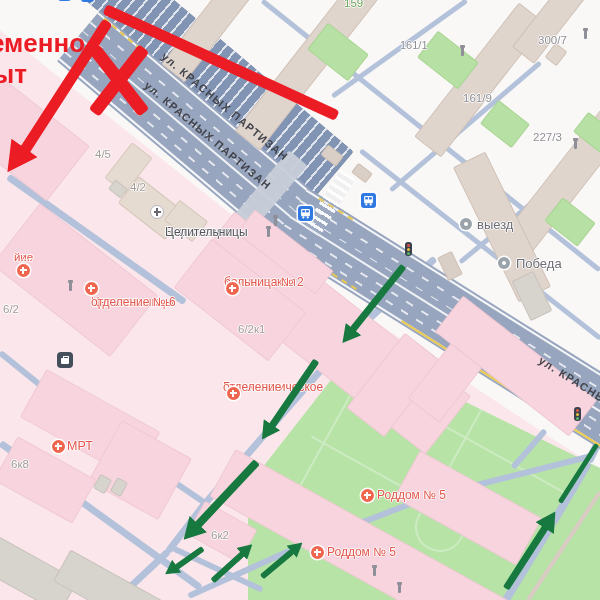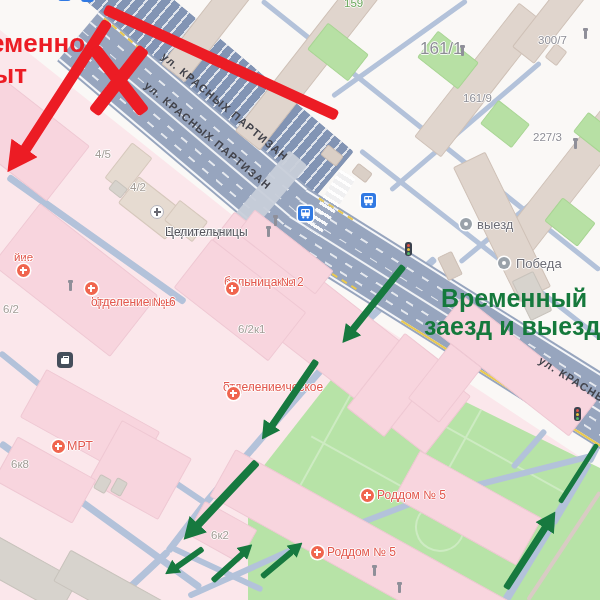--- a/index.html
+++ b/index.html
@@ -164,21 +164,21 @@
       <div class="grayb" style="left: 96px; top: 476px; width: 13px; height: 16px; transform: rotate(29deg);"></div>
       <div class="grayb" style="left: 113px; top: 479px; width: 12px; height: 16px; transform: rotate(29deg);"></div>
       <div class="grayb" style="left: -20px; top: 555px; width: 95px; height: 38px; transform: rotate(29deg);"></div>
       <div class="grayb" style="left: 55px; top: 574px; width: 110px; height: 36px; transform: rotate(29deg);"></div>
     </div>
   <div id="labels">
       <div class="streetlbl" style="left: 167px; top: 50px; transform: rotate(40deg);">ул. КРАСНЫХ ПАРТИЗАН</div>
       <div class="streetlbl" style="left: 150px; top: 79px; transform: rotate(40deg);">ул. КРАСНЫХ ПАРТИЗАН</div>
       <div class="streetlbl" style="left: 543px; top: 354px; transform: rotate(32deg);">ул. КРАСНЫХ ПАРТИЗАН</div>
       <div class="lbl" style="left: 344px; top: -3px; font-size: 11.5px; color: rgb(105, 166, 90);">159</div>
-      <div class="lbl" style="left: 420px; top: 39px; font-size: 17px; color: rgb(141, 141, 149);">161/1</div>
+      <div class="lbl" style="left: 400px; top: 39px; font-size: 11px; color: rgb(141, 141, 149);">161/1</div>
       <div class="lbl" style="left: 463px; top: 92px; font-size: 11.5px; color: rgb(141, 141, 149);">161/9</div>
       <div class="lbl" style="left: 538px; top: 34px; font-size: 11.5px; color: rgb(141, 141, 149);">300/7</div>
       <div class="lbl" style="left: 533px; top: 131px; font-size: 11.5px; color: rgb(141, 141, 149);">227/3</div>
       <div class="lbl" style="left: 95px; top: 148px; font-size: 11.5px; color: rgb(162, 156, 150);">4/5</div>
       <div class="lbl" style="left: 130px; top: 181px; font-size: 11.5px; color: rgb(162, 156, 150);">4/2</div>
       <div class="lbl" style="left: 3px; top: 303px; font-size: 11.5px; color: rgb(162, 156, 150);">6/2</div>
       <div class="lbl" style="left: 238px; top: 323px; font-size: 11.5px; color: rgb(162, 156, 150);">6/2к1</div>
       <div class="lbl" style="left: 11px; top: 458px; font-size: 11.5px; color: rgb(162, 156, 150);">6к8</div>
       <div class="lbl" style="left: 211px; top: 529px; font-size: 11.5px; color: rgb(162, 156, 150);">6к2</div>
       <div class="lbl" style="left: 165px; top: 226px; font-size: 12px; color: rgb(84, 84, 92); line-height: 13px; font-weight: 500; text-align: center; transform: translateX(-50%);">
@@ -289,15 +289,13 @@
     </div>
 
   <div class="redline" style="left:93px;top:57px;width:256px;height:11px;transform:rotate(24.7deg);"></div>
   <div class="redline" style="left:-17px;top:84px;width:162px;height:11px;transform:rotate(122.9deg);"></div>
   <div class="redhead" style="left:0px;top:145px;width:32px;height:30px;transform:rotate(35deg);"></div>
   <div class="redline" style="left:78px;top:74px;width:82px;height:13px;transform:rotate(52deg);"></div>
   <div class="redline" style="left:78px;top:74px;width:82px;height:13px;transform:rotate(-52deg);"></div>
   <div class="redtext" style="left:-10px;top:28px;">еменно</div>
   <div class="redtext" style="left:-8px;top:59px;">ыт</div>
 
-  <div class="greentext" style="left:441px;top:284px;">Временный</div>
-  <div class="greentext" style="left:424px;top:312px;">заезд и выезд</div>
 </div>
 
 </body></html>

